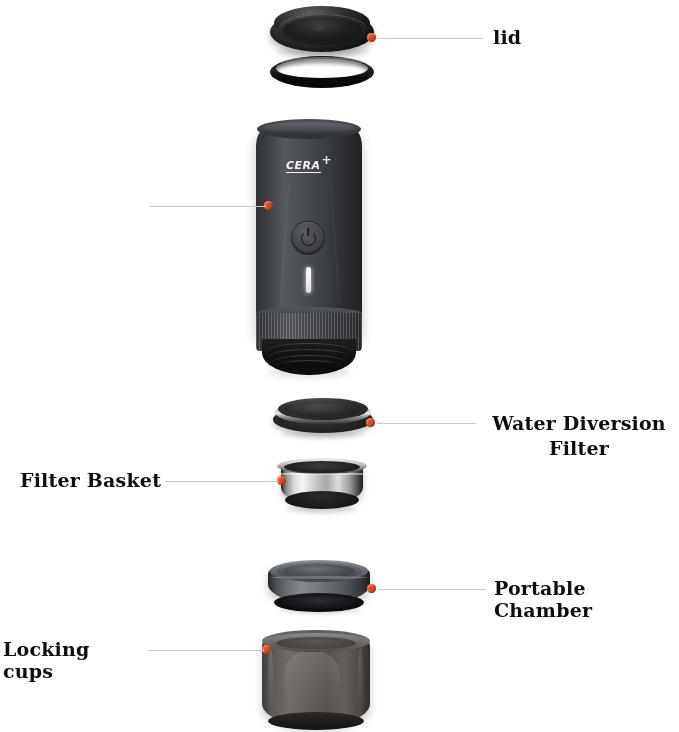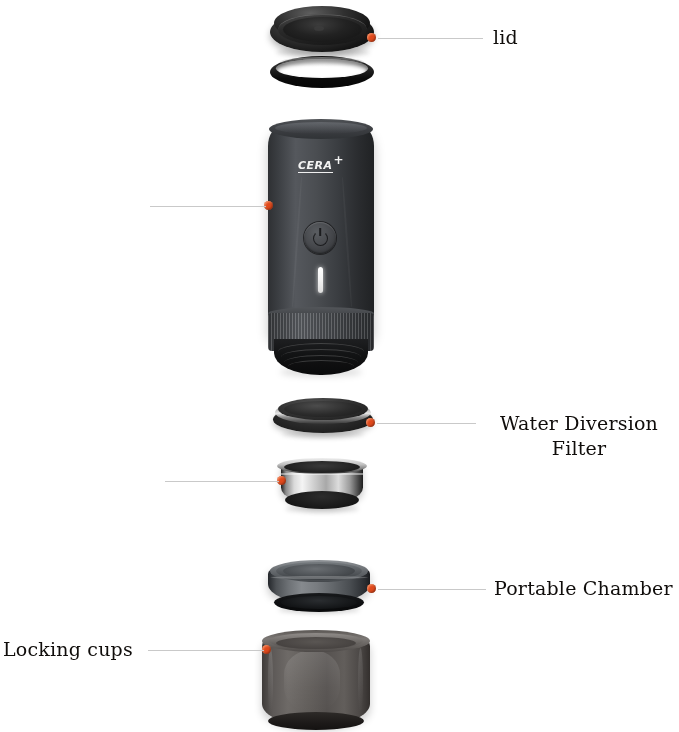--- a/index.html
+++ b/index.html
@@ -20,21 +20,21 @@
     left: 0; top: 0;
     width: 679px;
     height: 732px;
     background: #ffffff;
   }
 
   
   .callout-text {
     position: absolute;
     font-family: "DejaVu Serif", "Liberation Serif", serif;
-    font-weight: normal;
+    font-weight: bold;
     color: #100d0b;
     white-space: pre-line;
     letter-spacing: 0.2px;
   }
   .leader {
     position: absolute;
     height: 1px;
     background: #c9c9c9;
   }
   .dot {
@@ -484,21 +484,21 @@
     <div class="lid-disc lid-ring2"></div>
     <div class="lid-disc lid-center"></div>
   </div>
 
   <div class="ring-wrap" style="left:270px; top:56px;">
     <div class="ring-outer"></div>
     <div class="ring-inner"></div>
     <div class="ring-hl"></div>
   </div>
 
-  <div class="machine" style="left:268px; top:117px;padding-left:36px;">
+  <div class="machine" style="left:256px; top:117px;padding-left:36px;">
     <div class="machine-shadow"></div>
     <div class="machine-tube"></div>
     <div class="machine-top-cap"></div>
 
     <div class="body-curve" style="left:28px; top:60px; height:130px; transform:rotate(4deg);"></div>
     <div class="body-curve" style="left:78px; top:60px; height:130px; transform:rotate(-4deg);"></div>
 
     <div class="machine-logo">
       <span class="word">CERA</span><span class="plus">+</span>
     </div>
@@ -565,20 +565,21 @@
   <div class="dot" style="left:264px; top:201px;"></div>
   <div class="leader" style="left:150px; top:206px; width:116px;"></div>
 
   <div class="dot" style="left:366px; top:418px;"></div>
   <div class="leader" style="left:377px; top:423px; width:99px;"></div>
   <div class="callout-text" style="left:484px; top:411px; width:190px; font-size:19px; line-height:25px; text-align:center;">Water Diversion
 Filter</div>
 
   <div class="dot" style="left:277px; top:476px;"></div>
   <div class="leader" style="left:165px; top:481px; width:114px;"></div>
+  <div class="callout-text" style="left:20px; top:469px; width:142px; font-size:19px; text-align:left;">Filter Basket</div>
 
   <div class="dot" style="left:367px; top:584px;"></div>
   <div class="leader" style="left:378px; top:589px; width:108px;"></div>
   <div class="callout-text" style="left:494px; top:577px; width:180px; font-size:19px; text-align:left;">Portable Chamber</div>
 
   <div class="dot" style="left:262px; top:645px;"></div>
   <div class="leader" style="left:148px; top:650px; width:116px;"></div>
   <div class="callout-text" style="left:3px; top:638px; width:142px; font-size:19px; text-align:left;">Locking cups</div>
 
 </div>

